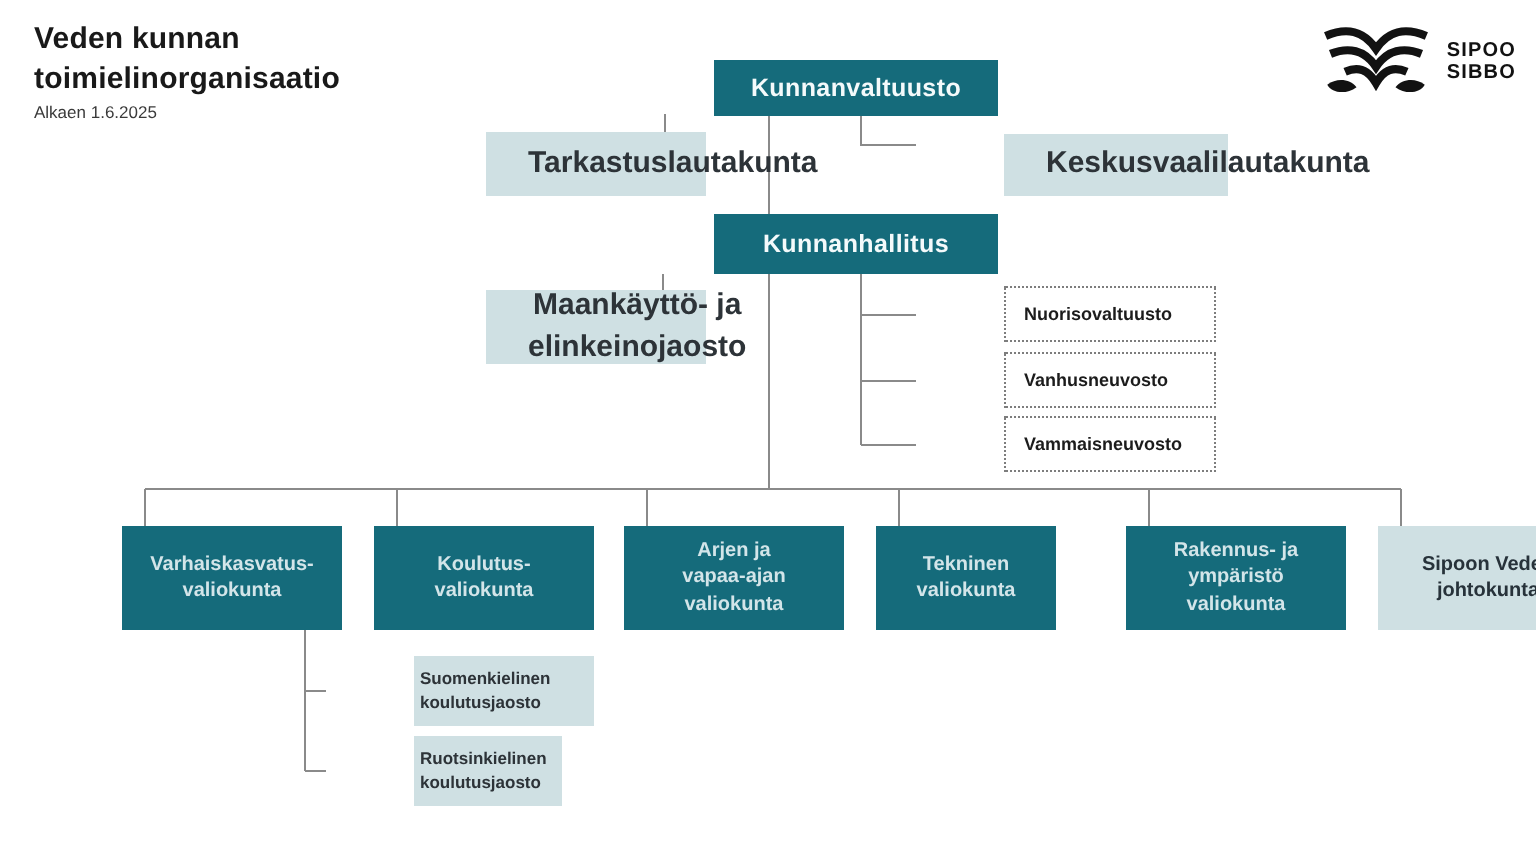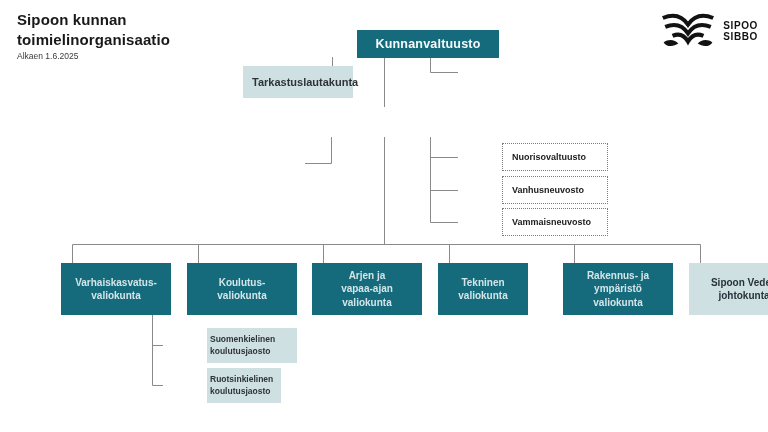--- a/index.html
+++ b/index.html
@@ -29,21 +29,21 @@
     position:absolute;box-sizing:border-box;display:flex;align-items:center;
     white-space:pre-line;font-weight:bold;margin-left:44px;
   }
   .dark-center{
     background:var(--dark);color:#d3e5e9;justify-content:center;
     text-align:center;font-size:10px;line-height:1.34;
   }
   .hdr{font-size:12.5px;color:#f4fafb;letter-spacing:.2px;}
   .light-left{
     background:var(--light);color:#2d3338;justify-content:flex-start;
-    text-align:center;padding-left:9px;font-size:11px;line-height:1.35;
+    text-align:center;padding-left:21px;font-size:15px;line-height:1.35;
   }
   .light-center{
     background:var(--light);color:#27323a;justify-content:center;
     text-align:center;font-size:10px;line-height:1.34;
   }
   .dotted{
     background:#ffffff;border:1px dotted #7d7d7d;color:#1c1c1c;
     justify-content:flex-start;text-align:left;padding-left:9px;font-size:9px;
   }
   .sub{
@@ -82,21 +82,21 @@
       <line x1="449.5" y1="244.5" x2="449.5" y2="263"></line>
       <line x1="574.5" y1="244.5" x2="574.5" y2="263"></line>
       <line x1="700.5" y1="244.5" x2="700.5" y2="263"></line>
 
       <line x1="152.5" y1="315" x2="152.5" y2="385.5"></line>
       <line x1="152.5" y1="345.5" x2="163" y2="345.5"></line>
       <line x1="152.5" y1="385.5" x2="163" y2="385.5"></line>
     </g>
   </svg>
 
-  <div class="title">Sipoon kunnan
+  <div class="title">Veden kunnan
 toimielinorganisaatio</div>
   <div class="subtitle">Alkaen 1.6.2025</div>
 
   <div class="logo">
     <svg width="52" height="40" viewBox="0 0 64 46">
       <g stroke="#121212" stroke-width="5" fill="none">
         <path d="M1 7 C 14 1.5, 24 3.5, 32 15 C 40 3.5, 50 1.5, 63 7"></path>
         <path d="M4 18 C 15 13.5, 25 15.5, 32 26 C 39 15.5, 49 13.5, 60 18"></path>
         <path d="M13 29 C 21 25.5, 27 27.5, 32 36 C 37 27.5, 43 25.5, 51 29"></path>
       </g>
@@ -106,22 +106,26 @@
       </g>
     </svg>
     <div class="logo-text">SIPOO
 SIBBO</div>
   </div>
 
   <div class="box dark-center hdr" style="left:313px;top:30px;width:142px;height:28px">Kunnanvaltuusto</div>
 
   <div class="box light-left" style="left:199px;top:66px;width:110px;height:32px">Tarkastuslautakunta</div>
 
+  <div class="box light-left" style="left:458px;top:67px;width:112px;height:31px">Keskusvaalilautakunta</div>
 
+  <div class="box dark-center hdr" style="left:313px;top:107px;width:142px;height:30px">Kunnanhallitus</div>
 
+  <div class="box light-left" style="left:199px;top:145px;width:110px;height:37px">Maankäyttö- ja
+elinkeinojaosto</div>
 
   <div class="box dotted" style="left:458px;top:143px;width:106px;height:28px">Nuorisovaltuusto</div>
   <div class="box dotted" style="left:458px;top:176px;width:106px;height:28px">Vanhusneuvosto</div>
   <div class="box dotted" style="left:458px;top:208px;width:106px;height:28px">Vammaisneuvosto</div>
 
   <div class="box dark-center" style="left:17px;top:263px;width:110px;height:52px">Varhaiskasvatus-
 valiokunta</div>
   <div class="box dark-center" style="left:143px;top:263px;width:110px;height:52px">Koulutus-
 valiokunta</div>
   <div class="box dark-center" style="left:268px;top:263px;width:110px;height:52px">Arjen ja

